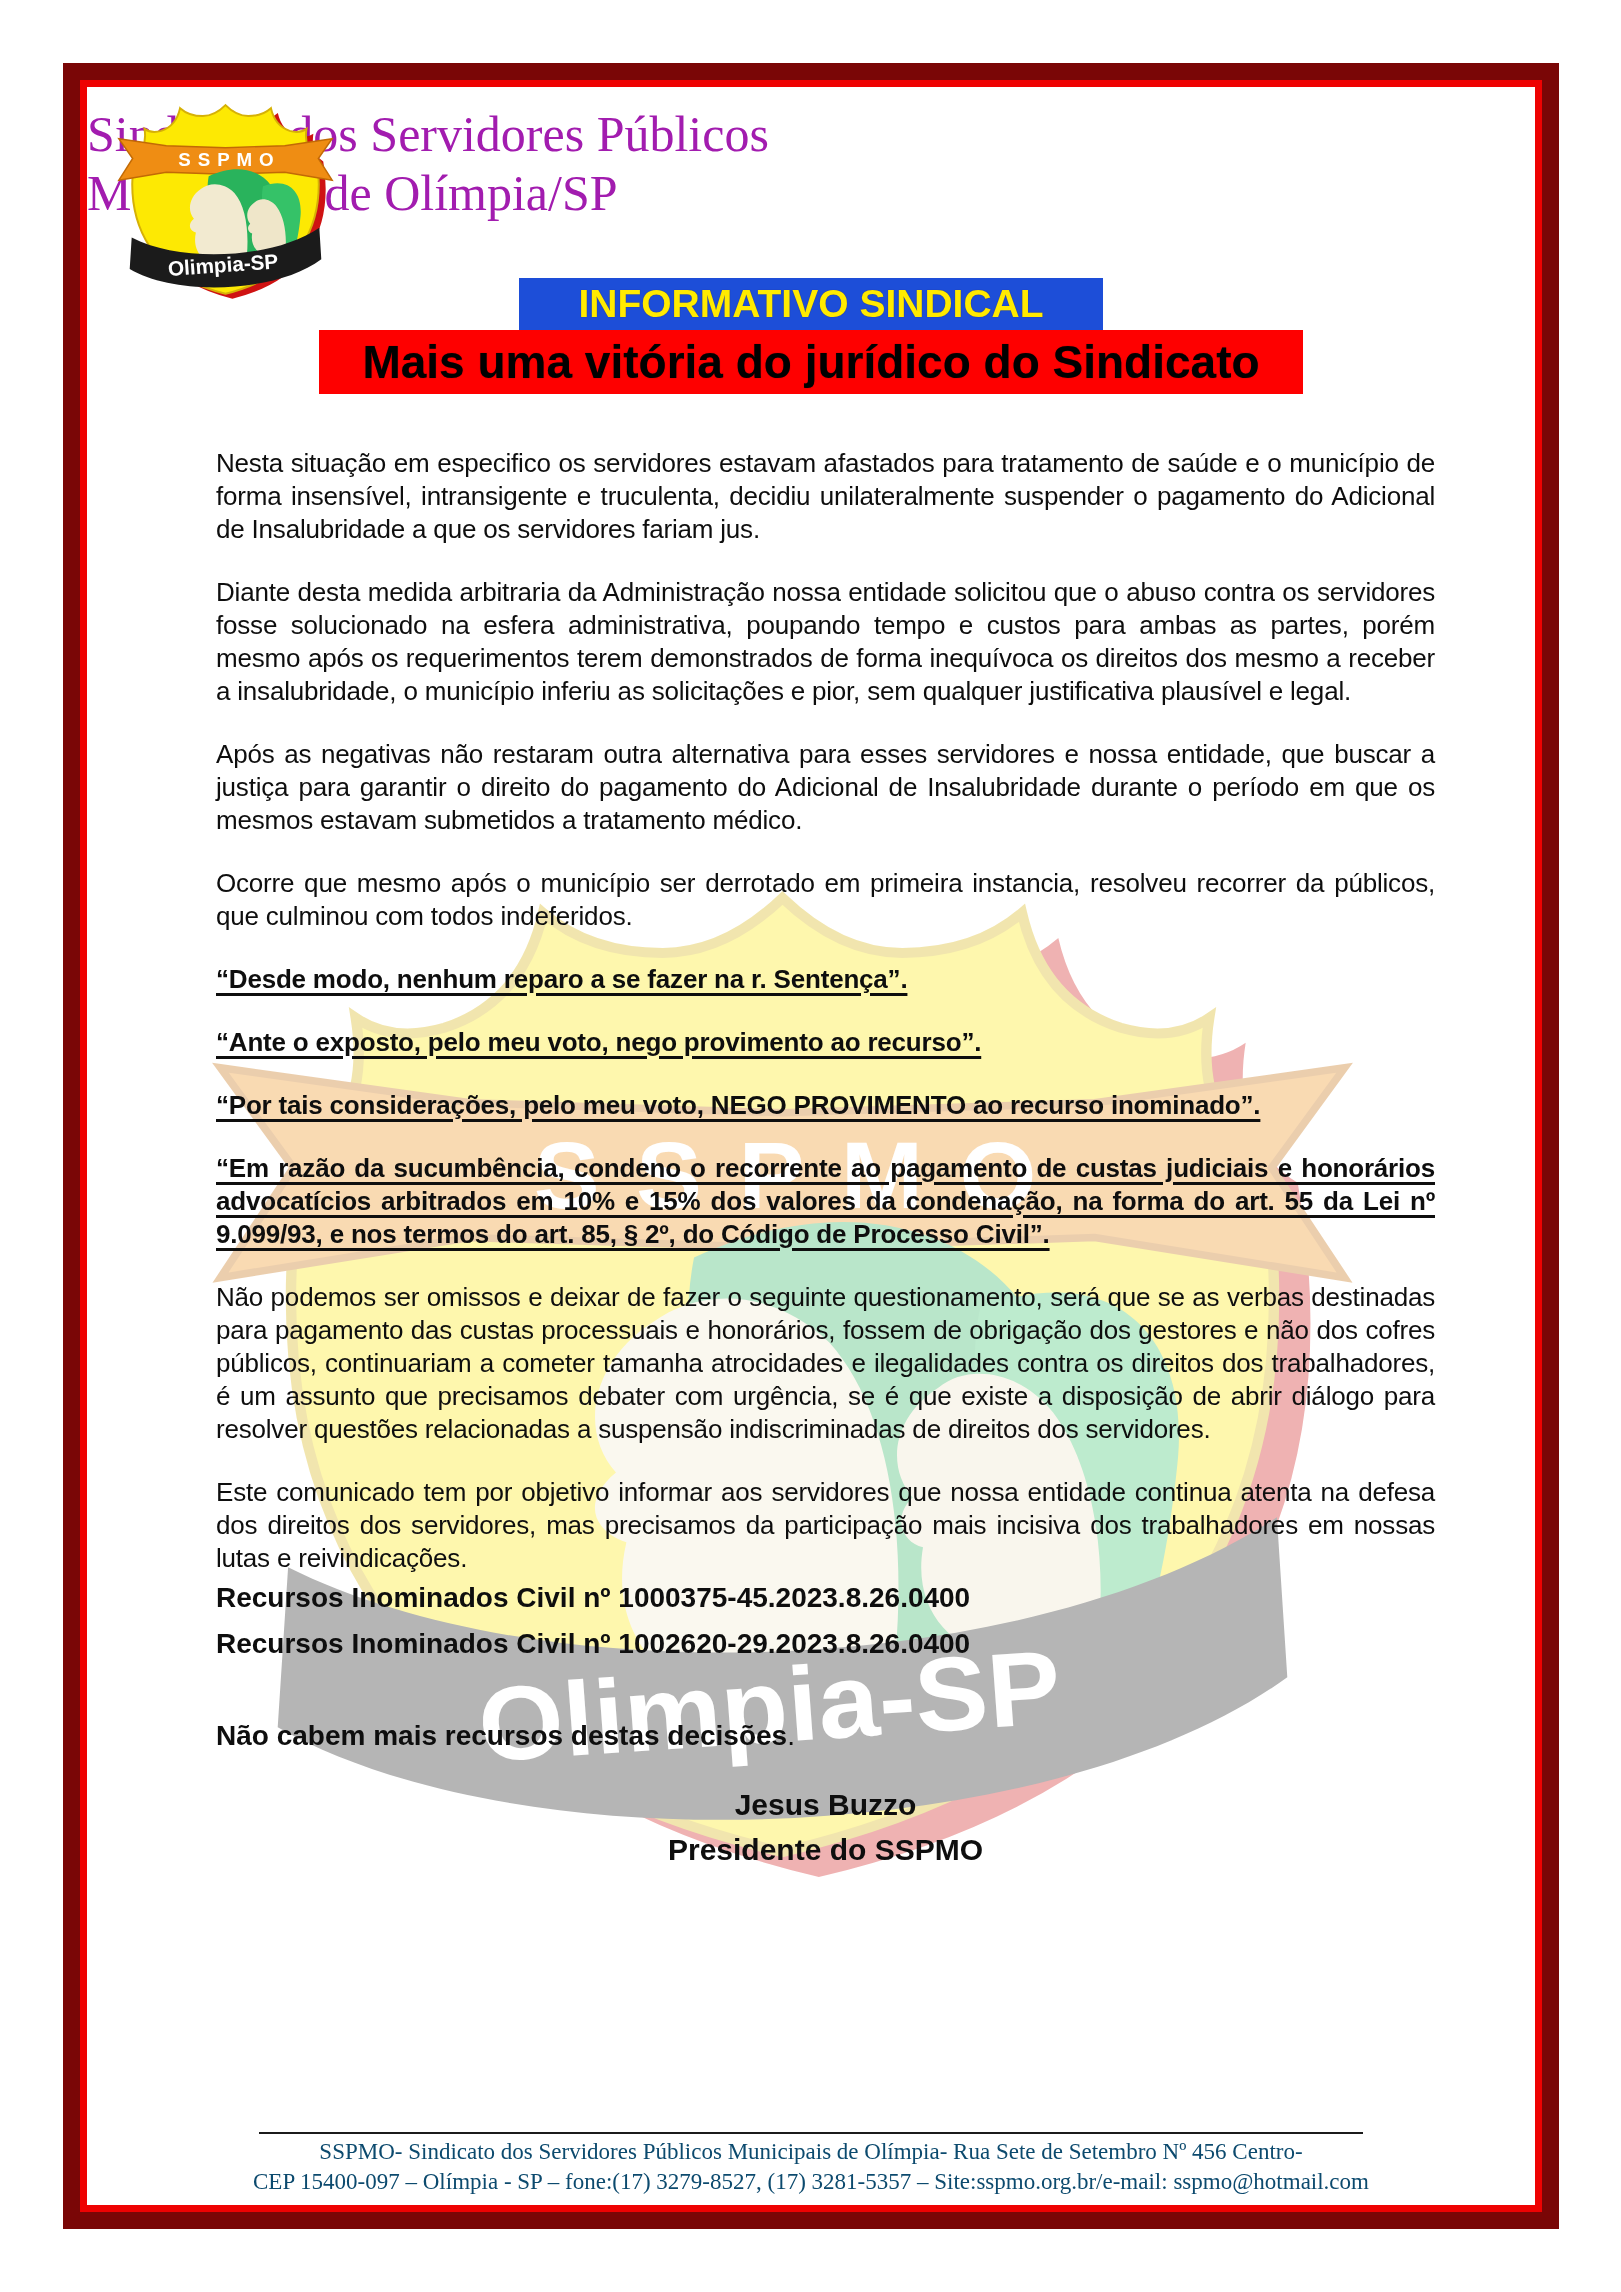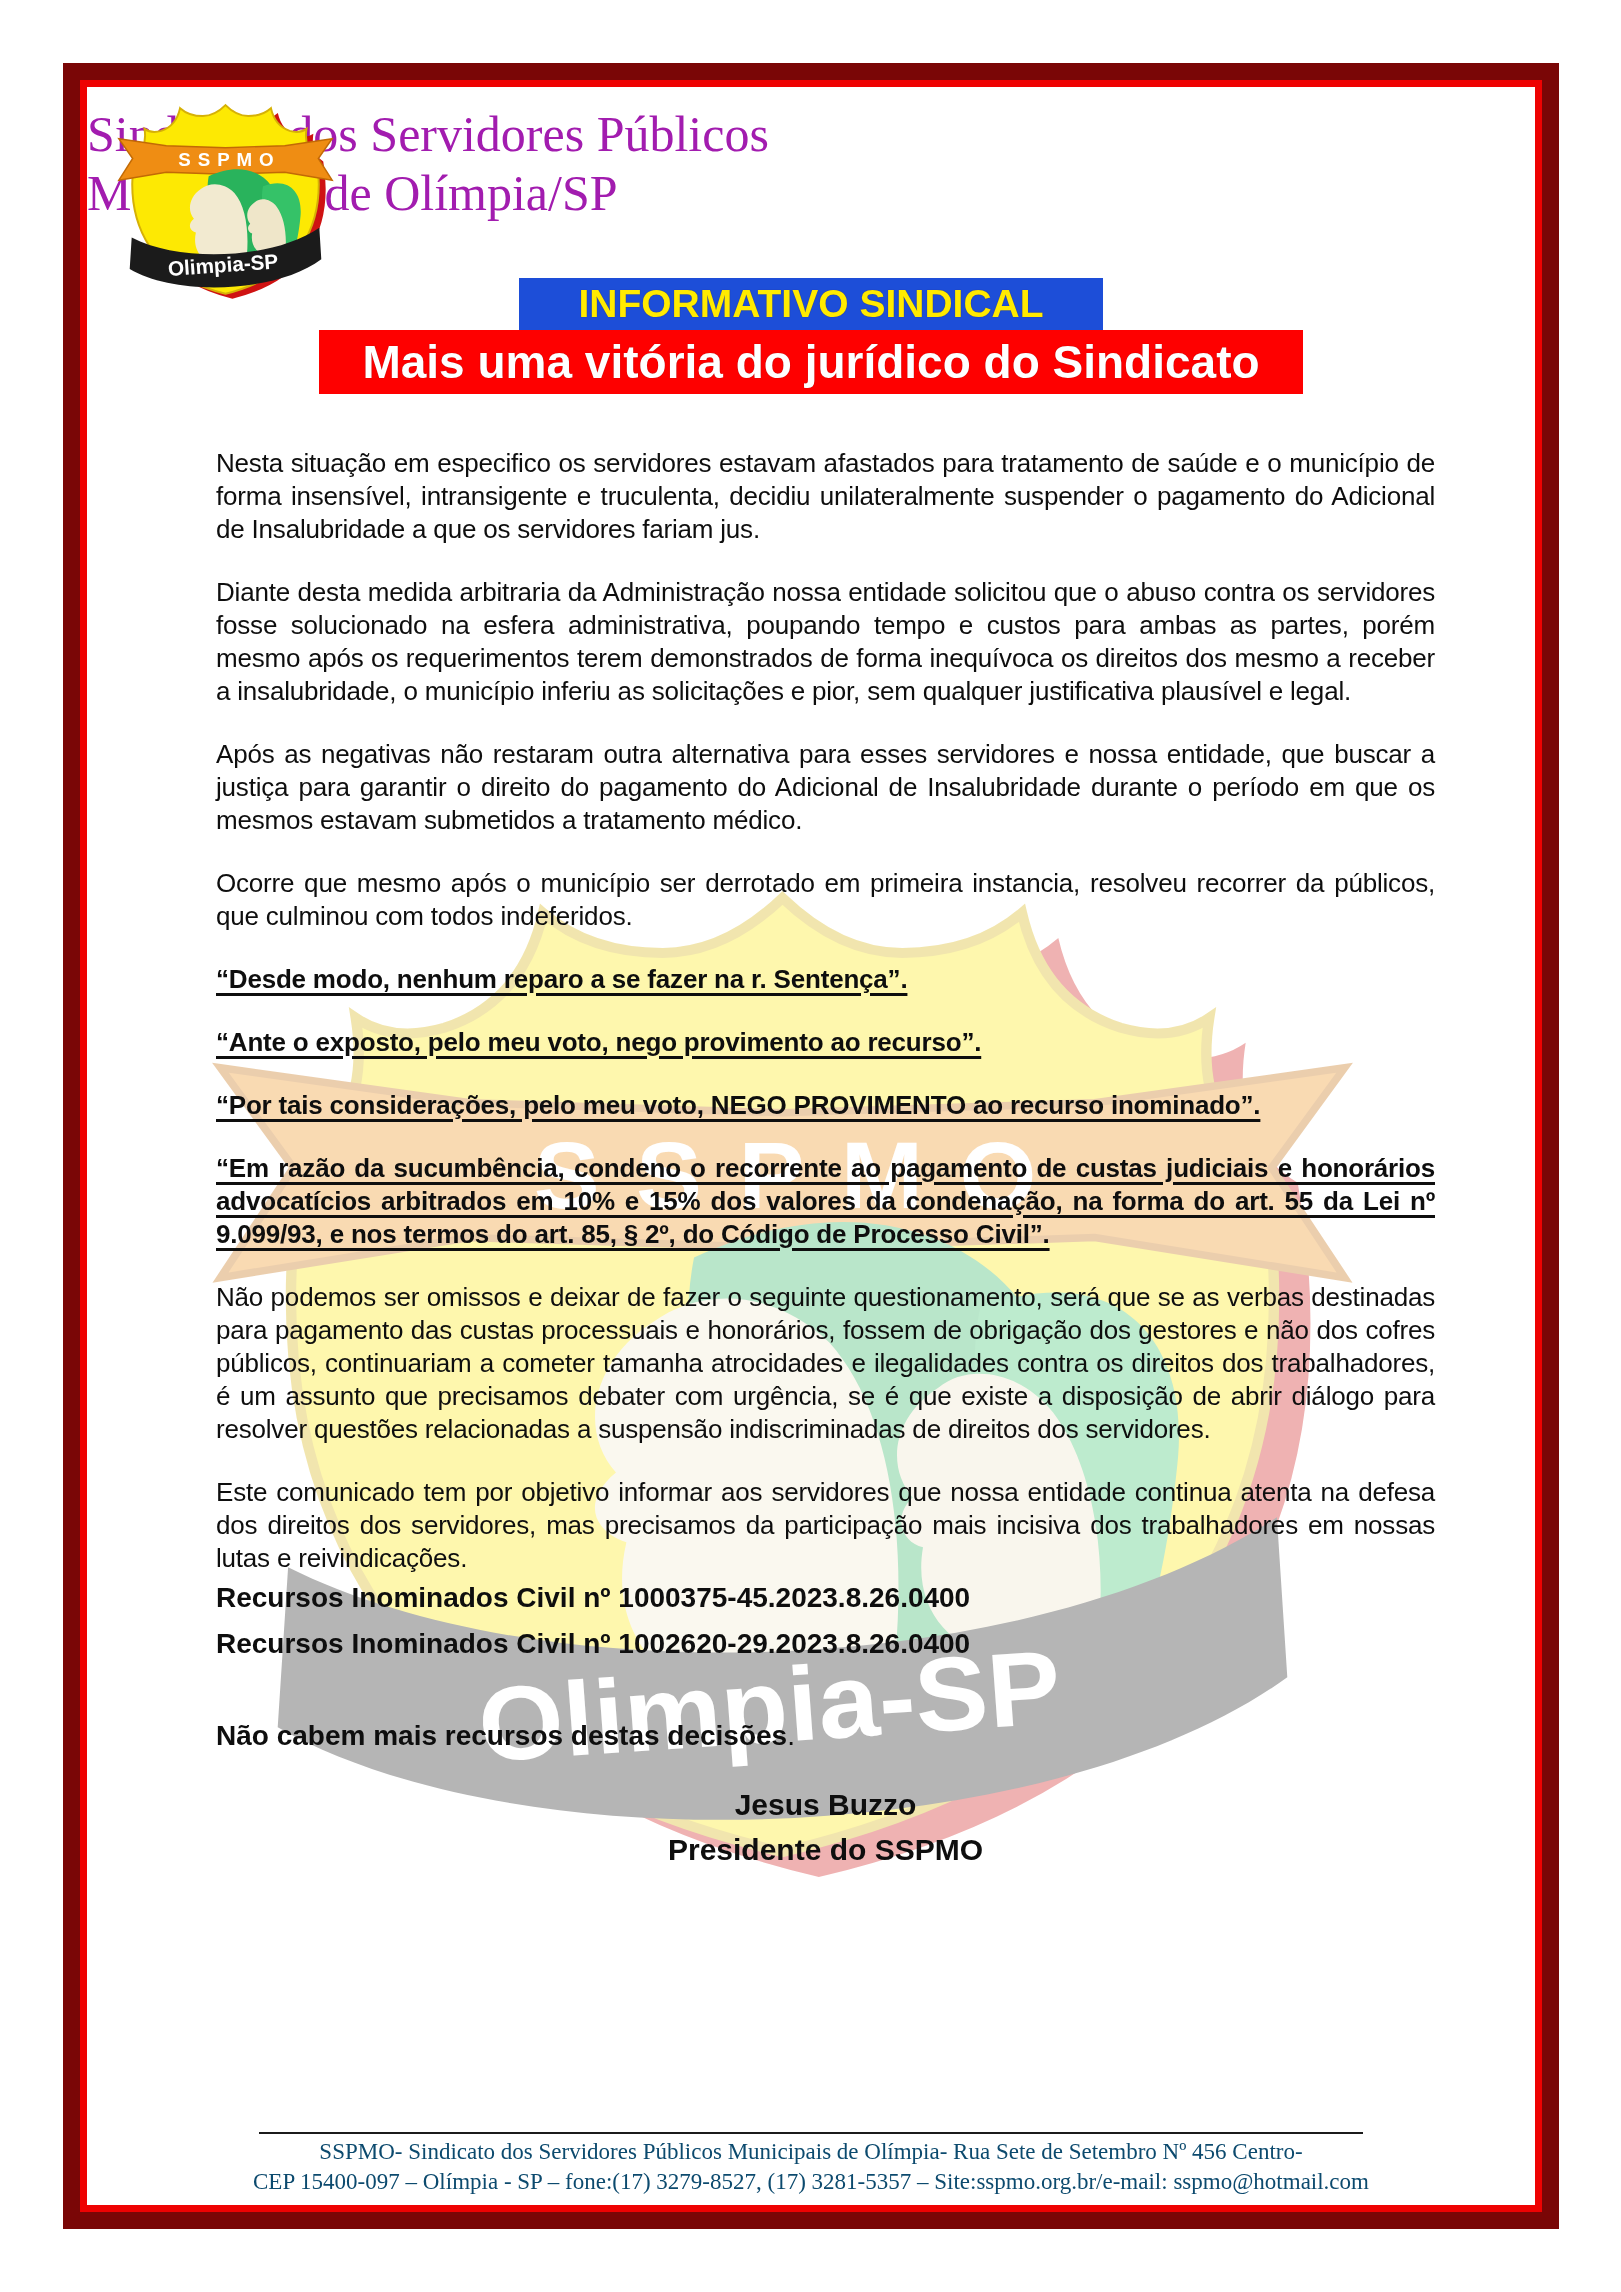--- a/index.html
+++ b/index.html
@@ -30,21 +30,21 @@
   }
 
   
   .headline{ text-align:center;margin-top:55px;position:relative;z-index:1;}
   .headline .row{line-height:0;}
   .hl-kicker{
     display:inline-block;background:#1d4ed8;color:#ffeb00;font-weight:bold;
     font-size:39px;line-height:52px;padding:0 59px;text-shadow:0 0 1px rgba(60,0,0,.55);
   }
   .hl-main{
-    display:inline-block;background:#fe0000;color:#ffffff;font-weight:bold;
+    display:inline-block;background:#fe0000;color:#000000;font-weight:bold;
     font-size:46px;line-height:62px;padding:1px 43px;text-shadow:0 0 1px rgba(60,0,0,.55);
   }
 
   
   .watermark{
     position:absolute;left:71px;top:751px;width:1249px;height:1059px;
     opacity:.32;z-index:0;pointer-events:none;
   }
   .watermark svg{width:100%;height:100%;display:block;}
 

